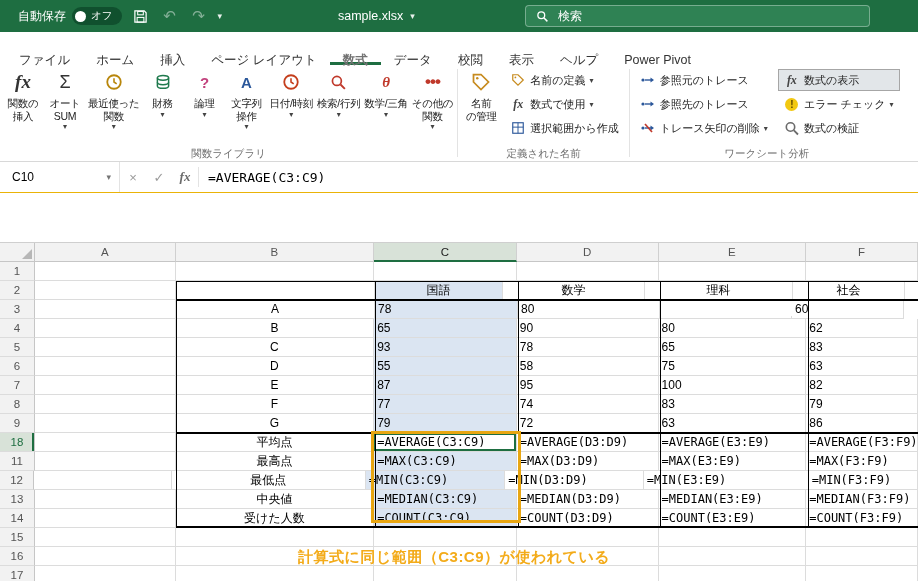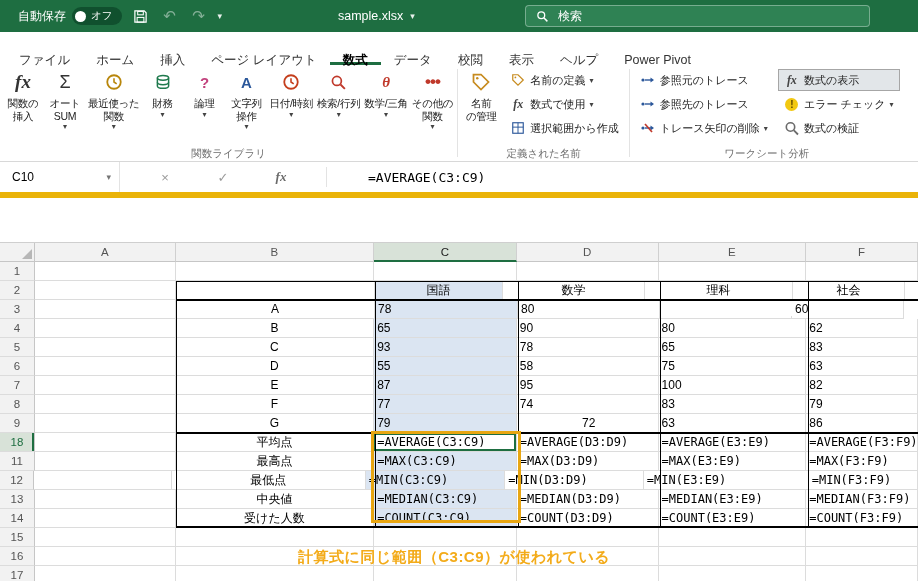--- a/index.html
+++ b/index.html
@@ -15,21 +15,21 @@
   .tb-icon{width:20px;height:22px;display:flex;align-items:center;justify-content:center;}
   .dim{opacity:.45;}
   .tb-caret{font-size:9px;opacity:.9;}
   .tb-title{position:absolute;left:338px;top:0;height:32px;display:flex;align-items:center;gap:7px;font-size:12.5px;}
   .tb-search{position:absolute;left:525px;top:5px;width:345px;height:22px;background:#2f8254;border:1px solid rgba(255,255,255,.35);
              border-radius:4px;display:flex;align-items:center;gap:9px;padding-left:10px;box-sizing:border-box;font-size:12px;}
 
   
   .tabrow{height:33px;background:#fff;display:flex;align-items:stretch;padding-left:6px;}
   .tab{padding:12px 13px;line-height:33px;font-size:12.5px;color:#333;white-space:nowrap;cursor:default;}
-  .tab.active{font-weight:bold;color:#000000;box-shadow:inset 0 -3px 0 #1e6e41;}
+  .tab.active{font-weight:bold;color:#737373;box-shadow:inset 0 -3px 0 #1e6e41;}
 
   
   .ribbon{height:96px;background:#fff;border-bottom:1px solid #d8d8d8;display:flex;align-items:stretch;overflow:hidden;}
   .rib-group{display:flex;flex-direction:column;padding:1px 2px 0;}
   .group-body{flex:1;display:flex;align-items:flex-start;}
   .group-label{height:15px;line-height:15px;font-size:10.5px;color:#6d6d6d;text-align:center;white-space:nowrap;}
   .rib-sep{width:1px;background:#e3e3e3;margin:4px 0;}
   .rb-big{display:flex;flex-direction:column;align-items:center;min-width:42px;padding:4px 2px 1px;box-sizing:border-box;cursor:default;}
   .rb-big .icon-box{width:24px;height:24px;display:flex;align-items:center;justify-content:center;}
   .rb-lines{font-size:10.5px;line-height:12.5px;text-align:center;color:#222;margin-top:3px;letter-spacing:-.3px;white-space:nowrap;}
@@ -40,21 +40,21 @@
   .rb-small .icon-s{width:16px;height:16px;display:flex;align-items:center;justify-content:center;font-size:11px;}
   .fxit{font-style:italic;font-weight:bold;font-family:"Liberation Serif","DejaVu Serif",serif;}
   .sigma{font-size:18px;color:#333;}
   .glyph-pink{color:#c2417d;font-weight:bold;font-size:15px;}
   .glyph-blue{color:#2b579a;font-weight:bold;font-size:15px;}
   .glyph-red{color:#c0392b;font-weight:bold;font-size:15px;font-style:italic;font-family:"Liberation Serif","DejaVu Serif",serif;}
   .dots-red{color:#c0392b;font-weight:bold;font-size:17px;letter-spacing:-1px;}
   .err-badge{width:13px;height:13px;border-radius:50%;background:#f2c811;color:#5a4500;font-size:10px;font-weight:bold;display:flex;align-items:center;justify-content:center;}
 
   
-  .formulabar{height:30px;background:#fff;border-bottom:6px solid #eab308;display:flex;align-items:stretch;font-size:12px;gap:32px;}
+  .formulabar{height:30px;background:#fff;border-bottom:1px solid #eab308;display:flex;align-items:stretch;font-size:12px;}
   .namebox{width:120px;display:flex;align-items:center;justify-content:space-between;padding:0 8px 0 12px;border-right:1px solid #e3e3e3;box-sizing:border-box;}
   .fb-btn{width:26px;display:flex;align-items:center;justify-content:center;color:#9a9a9a;font-size:13px;}
   .fb-fx{color:#6b6b6b;}
   .fb-sep{width:1px;background:#e3e3e3;margin:5px 0;}
   .fb-input{flex:1;display:flex;align-items:center;padding-left:9px;
             font-family:"DejaVu Sans Mono","Liberation Mono",monospace;font-size:13px;color:#000;}
   .spacer{height:50px;background:#fff;}
 
   
   .grid{position:absolute;left:0;top:242px;right:0;bottom:0;background:#fff;overflow:hidden;}
@@ -451,21 +451,21 @@
         <div class="cell sel" style="width: 143px;">77</div>
         <div class="cell" style="width: 142px;">74</div>
         <div class="cell" style="width: 148px;">83</div>
         <div class="cell" style="width: 112px;">79</div>
       </div>
       <div class="g-row">
         <div class="row-hdr">9</div>
         <div class="cell" style="width: 141px;"></div>
         <div class="cell center" style="width: 199px;">G</div>
         <div class="cell sel" style="width: 143px;">79</div>
-        <div class="cell" style="width: 142px; text-align: center;">72</div>
+        <div class="cell" style="width: 142px;">72</div>
         <div class="cell" style="width: 148px;">63</div>
         <div class="cell" style="width: 112px;">86</div>
       </div>
       <div class="g-row">
         <div class="row-hdr sel">18</div>
         <div class="cell" style="width: 141px;"></div>
         <div class="cell center" style="width: 199px;">平均点</div>
         <div class="cell mono active" style="width: 143px;">=AVERAGE(C3:C9)</div>
         <div class="cell mono" style="width: 142px;">=AVERAGE(D3:D9)</div>
         <div class="cell mono" style="width: 148px;">=AVERAGE(E3:E9)</div>

